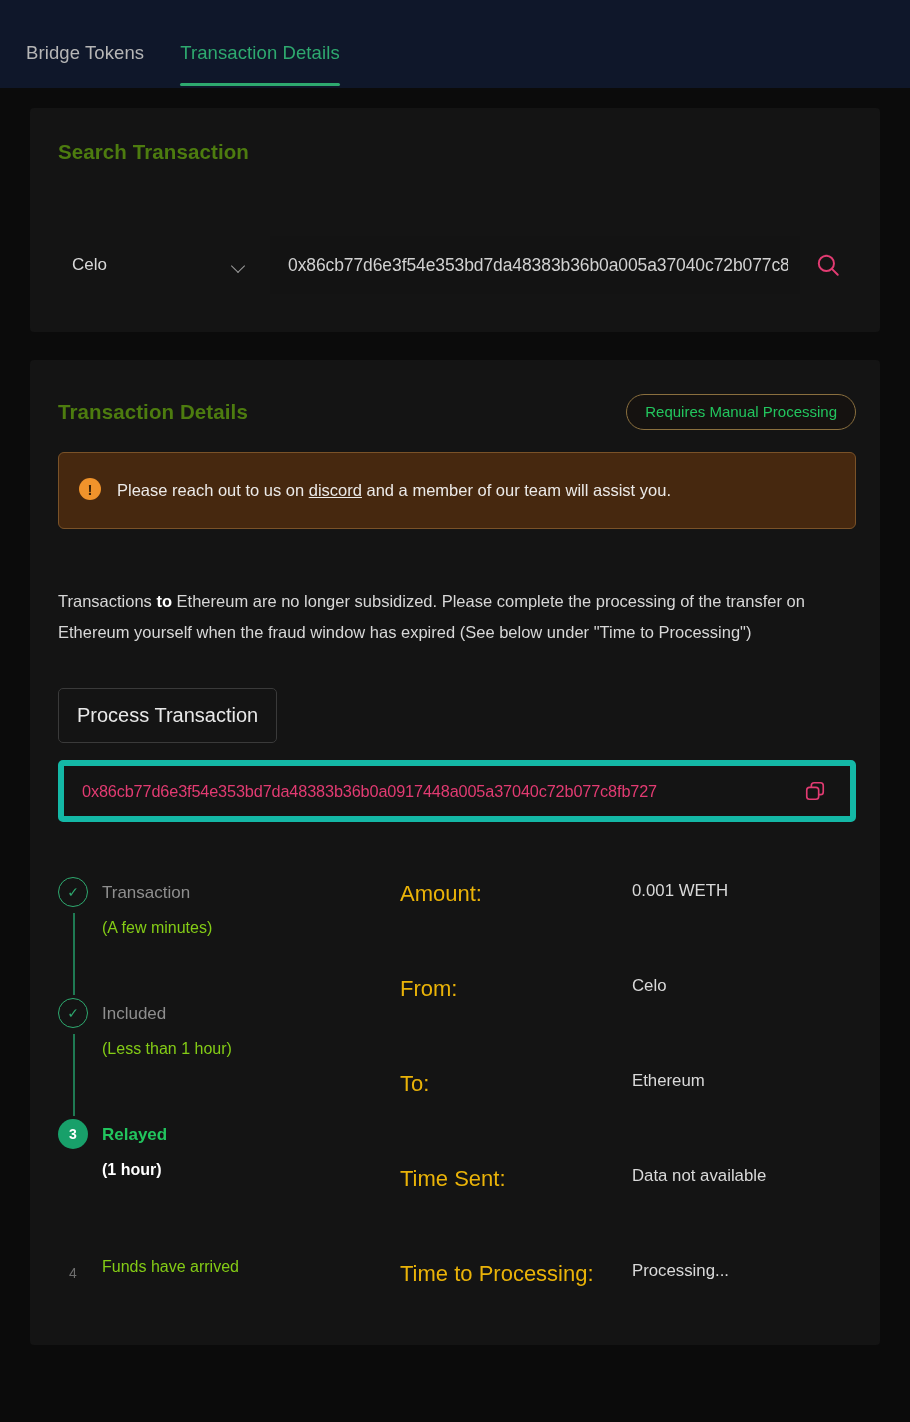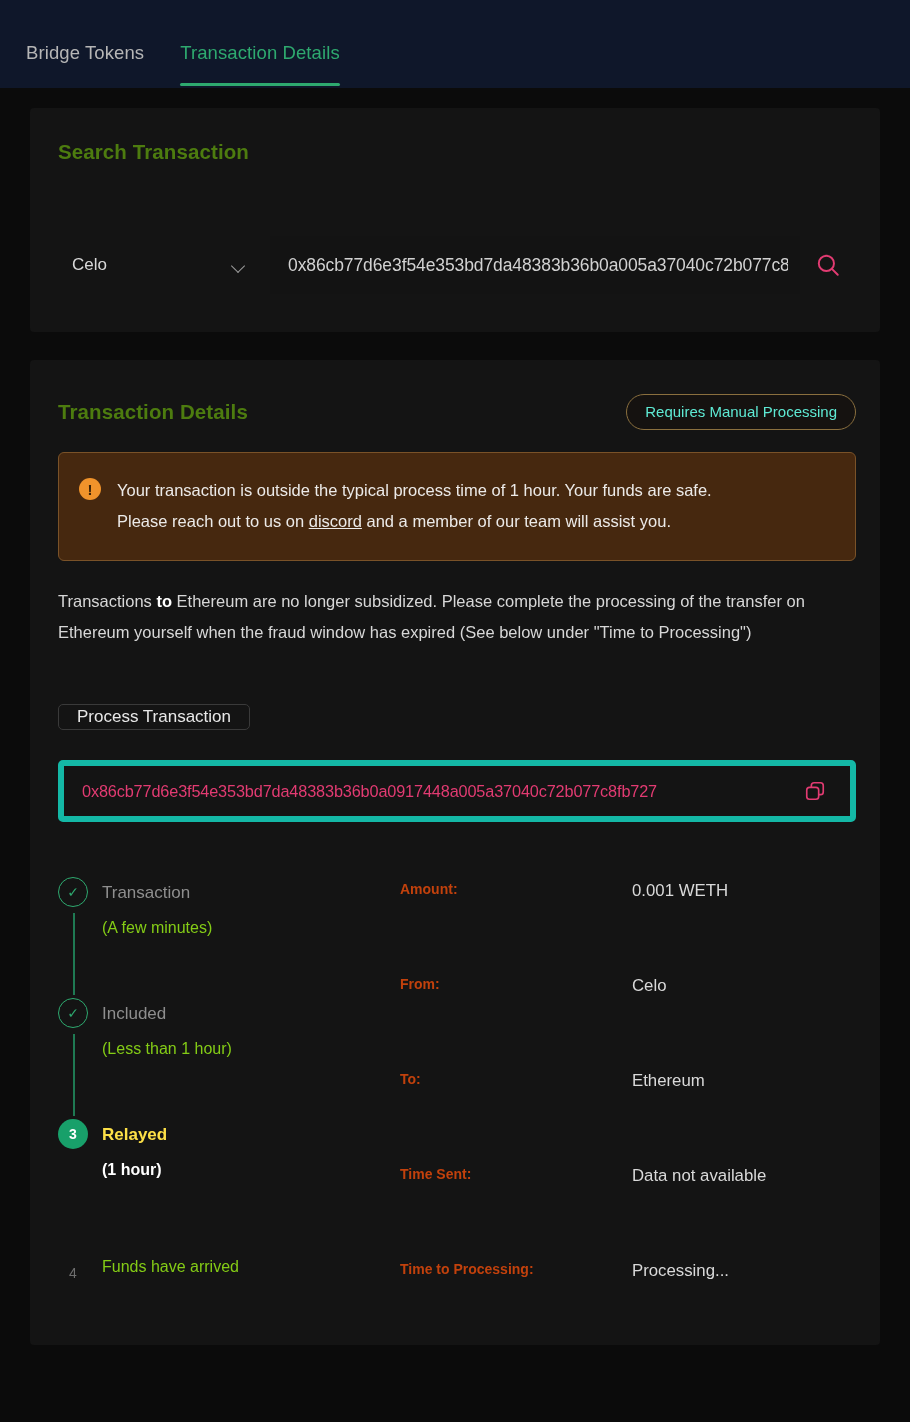--- a/index.html
+++ b/index.html
@@ -134,21 +134,21 @@
   
   .details-head {
     position: absolute;
     left: 28px; right: 24px; top: 34px;
     display: flex;
     align-items: center;
     justify-content: space-between;
   }
   .badge {
     border: 1px solid #8a6f3e;
-    color: #5eead4;
+    color: #22c55e;
     font-size: 15px;
     border-radius: 999px;
     padding: 8px 18px 9px;
     background: #151210;
     white-space: nowrap;
   }
 
   .alert {
     position: absolute;
     left: 28px; right: 24px; top: 92px;
@@ -185,28 +185,28 @@
     left: 28px; right: 22px; top: 207px;
     color: #d7d7d7;
     font-size: 16.5px;
     line-height: 1.87;
     margin-top: 19px;
   }
   .note b { font-weight: bold; color: #ffffff; }
 
   .process-btn {
     position: absolute;
-    left: 28px; top: 344px;
+    left: 28px; top: 328px;
     background: #141414;
     border: 1px solid #3a3a3a;
     border-radius: 5px;
     color: #e8e8e8;
-    font-size: 17px;
+    font-size: 20px;
     font-family: inherit;
-    padding: 2px 18px;
+    padding: 15px 18px;
     cursor: pointer;
   }
 
   .hashbar {
     position: absolute;
     left: 28px; right: 24px; top: 400px;
     height: 62px;
     border: 6px solid #14b8a6;
     border-radius: 5px;
     display: flex;
@@ -270,42 +270,42 @@
     left: 15px; top: 36px;
     width: 1.6px; height: 82px;
     background: #1f7a53;
   }
   .step-label {
     font-size: 17px;
     color: #8e8e8e;
     line-height: 1;
     padding-top: 7px;
   }
-  .step.current .step-label { color: #fde047; font-weight: bold; }
+  .step.current .step-label { color: #22c55e; font-weight: bold; }
   .step-sub {
     font-size: 16px;
     color: #84cc16;
     margin-top: 18px;
   }
   .step.current .step-sub { color: #ffffff; font-weight: bold; }
 
   .info {
     flex: 1;
     padding-left: 40px;
     padding-top: 24px;
   }
   .info-row {
     display: flex;
     height: 95px;
   }
   .info-key {
     width: 232px;
-    font-size: 14px;
-    font-weight: bold;
-    color: #c2410c;
+    font-size: 22px;
+    font-weight: normal;
+    color: #eab308;
   }
   .info-val {
     font-size: 16.8px;
     color: #d9d9d9;
   }
 </style>
 </head>
 <body>
 
 <div class="page">
@@ -336,21 +336,20 @@
   <div class="card card-details">
 
     <div class="details-head">
       <div class="card-title">Transaction Details</div>
       <div class="badge">Requires Manual Processing</div>
     </div>
 
     <div class="alert">
       <div class="alert-icon">!</div>
       <div class="alert-text">
-        <div>Your transaction is outside the typical process time of 1 hour. Your funds are safe.</div>
         <div><span>Please reach out to us on </span><a href="#">discord</a><span> and a member of our team will assist you.</span></div>
       </div>
     </div>
 
     <div class="note"><span>Transactions </span><b>to</b><span> Ethereum are no longer subsidized. Please complete the processing of the transfer on Ethereum yourself when the fraud window has expired (See below under "Time to Processing")</span></div>
 
     <button class="process-btn">Process Transaction</button>
 
     <div class="hashbar">
       <div class="hashbar-text">0x86cb77d6e3f54e353bd7da48383b36b0a0917448a005a37040c72b077c8fb727</div>

